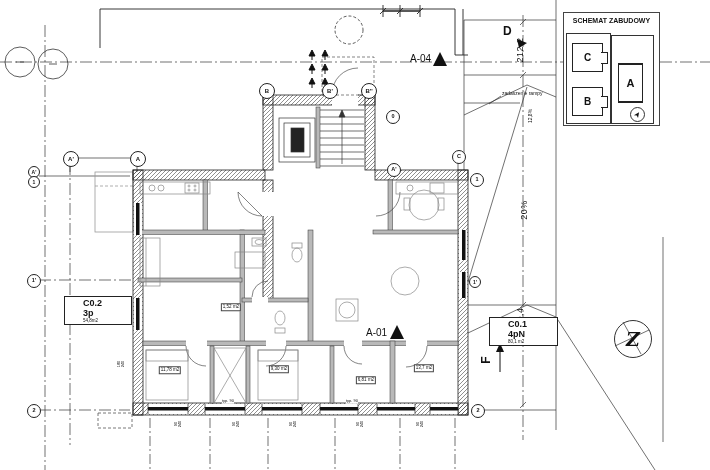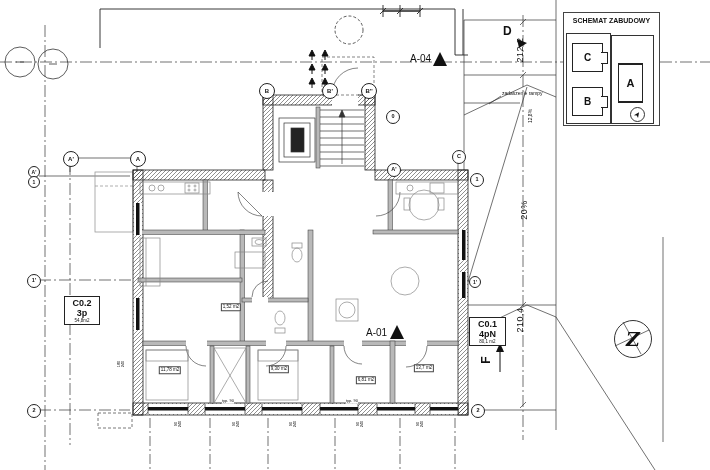--- a/index.html
+++ b/index.html
@@ -16,21 +16,21 @@
   .bub.sm{width:10px;height:10px;font-size:5px;}
   
   .rot{transform:translate(-50%,-50%) rotate(-90deg);transform-origin:center;}
   .dimv{font-size:9px;letter-spacing:0.5px;}
   .dims{font-size:5px;}
   
   .room{font-size:4.5px;border:0.5px solid #444;background:rgba(255,255,255,.85);padding:0 1px;line-height:5.5px;}
   .plain{font-size:4px;background:#fff;line-height:4.5px;}
   .windim{font-size:4px;line-height:4.2px;text-align:center;transform:translate(-50%,-50%) rotate(-90deg);}
   
-  .unit{position:absolute;z-index:2;border:1px solid #222;background:#fff;text-align:center;padding:1px 2px;}
+  .unit{position:absolute;z-index:2;border:1px solid #222;background:#fff;text-align:left;padding:1px 18px;}
   .unit .uid{font-size:9px;font-weight:bold;line-height:10px;}
   .unit .ulay{font-size:9px;font-weight:bold;line-height:10px;}
   .unit .uarea{font-size:4.5px;line-height:5px;}
   
   .mk{font-size:10px;}
   .mkbig{font-size:12px;font-weight:bold;}
   
   .wm{position:absolute;z-index:4;color:#b9b9b9;opacity:.8;font-weight:bold;white-space:nowrap;
       transform:translate(-50%,-50%);letter-spacing:1px;}
   .wm1{font-size:38px;}
@@ -438,21 +438,21 @@
   <div class="txt windim" style="left:420px;top:424px">
     <div>90</div>
     <div>240</div>
   </div>
 
   <div class="unit" style="left:64px;top:296px;width:30px">
     <div class="uid">C0.2</div>
     <div class="ulay">3p</div>
     <div class="uarea">54,8m2</div>
   </div>
-  <div class="unit" style="left:469px;top:317px;width:31px">
+  <div class="unit" style="left:489px;top:317px;width:31px">
     <div class="uid">C0.1</div>
     <div class="ulay">4pN</div>
     <div class="uarea">80,1 m2</div>
   </div>
 
   <div class="inset" style="border:0.8px solid #444">
     <div class="ititle">SCHEMAT ZABUDOWY</div>
     <div class="icol" style="left:2px;top:20px;width:43px;height:89px"></div>
     <div class="icol" style="left:47px;top:22px;width:41px;height:87px"></div>
     <div class="ib" style="left:8px;top:30px;width:29px;height:27px;font-size:10px">

